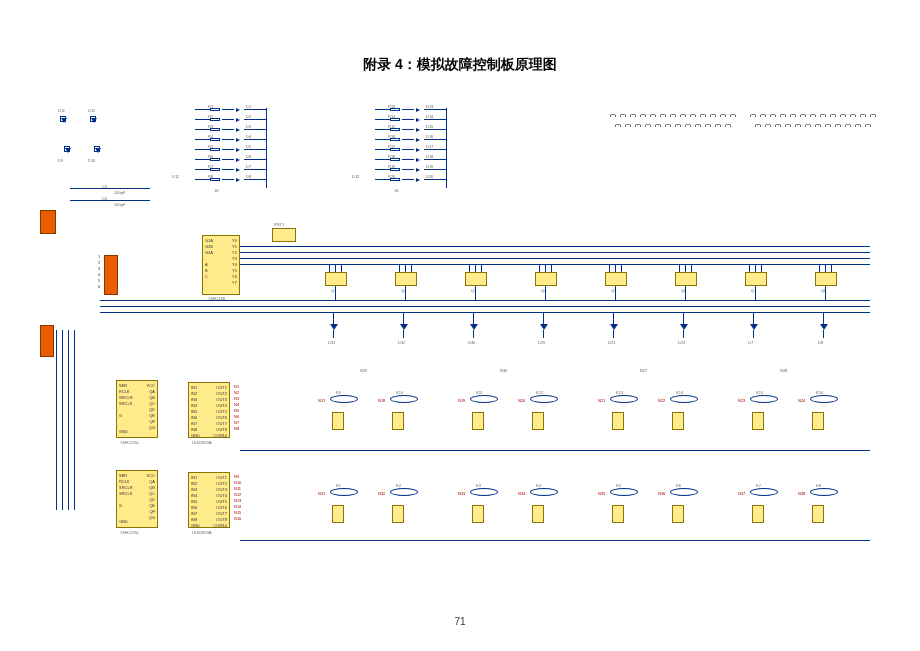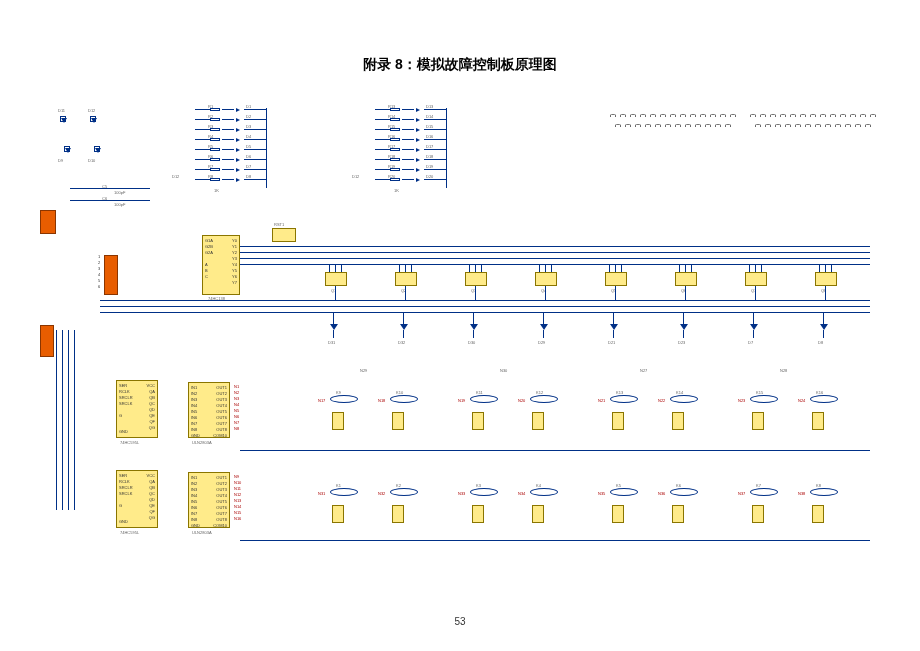--- a/index.html
+++ b/index.html
@@ -20,22 +20,22 @@
 .relay-block{position:absolute;width:22px;height:14px;background:#ffeb8a;border:0.5px solid #8a7500}
 .decoder{position:absolute;width:38px;height:60px;background:#ffeb8a;border:1px solid #8a7500}
 .shift-reg{position:absolute;width:42px;height:58px;background:#ffeb8a;border:1px solid #8a7500}
 .uln{position:absolute;width:42px;height:56px;background:#ffeb8a;border:1px solid #8a7500}
 .net-label{position:absolute;font-size:4px;color:#a00}
 .small-ic{position:absolute;width:24px;height:14px;background:#ffeb8a;border:0.5px solid #8a7500}
 </style>
 </head>
 <body>
 
-<div class="title">附录 8：模拟故障控制板原理图</div>
-<div class="page-num">53</div>
+<div class="title">附录 4：模拟故障控制板原理图</div>
+<div class="page-num">71</div>
 
 <div class="schematic">
 
 <div class="ref-label" style="top:8px;left:18px">D11</div>
 <div class="led" style="top:16px;left:20px"></div>
 <div class="ref-label" style="top:8px;left:48px">D12</div>
 <div class="led" style="top:16px;left:50px"></div>
 <div class="led" style="top:46px;left:24px"></div>
 <div class="ref-label" style="top:58px;left:18px">D9</div>
 <div class="led" style="top:46px;left:54px"></div>

